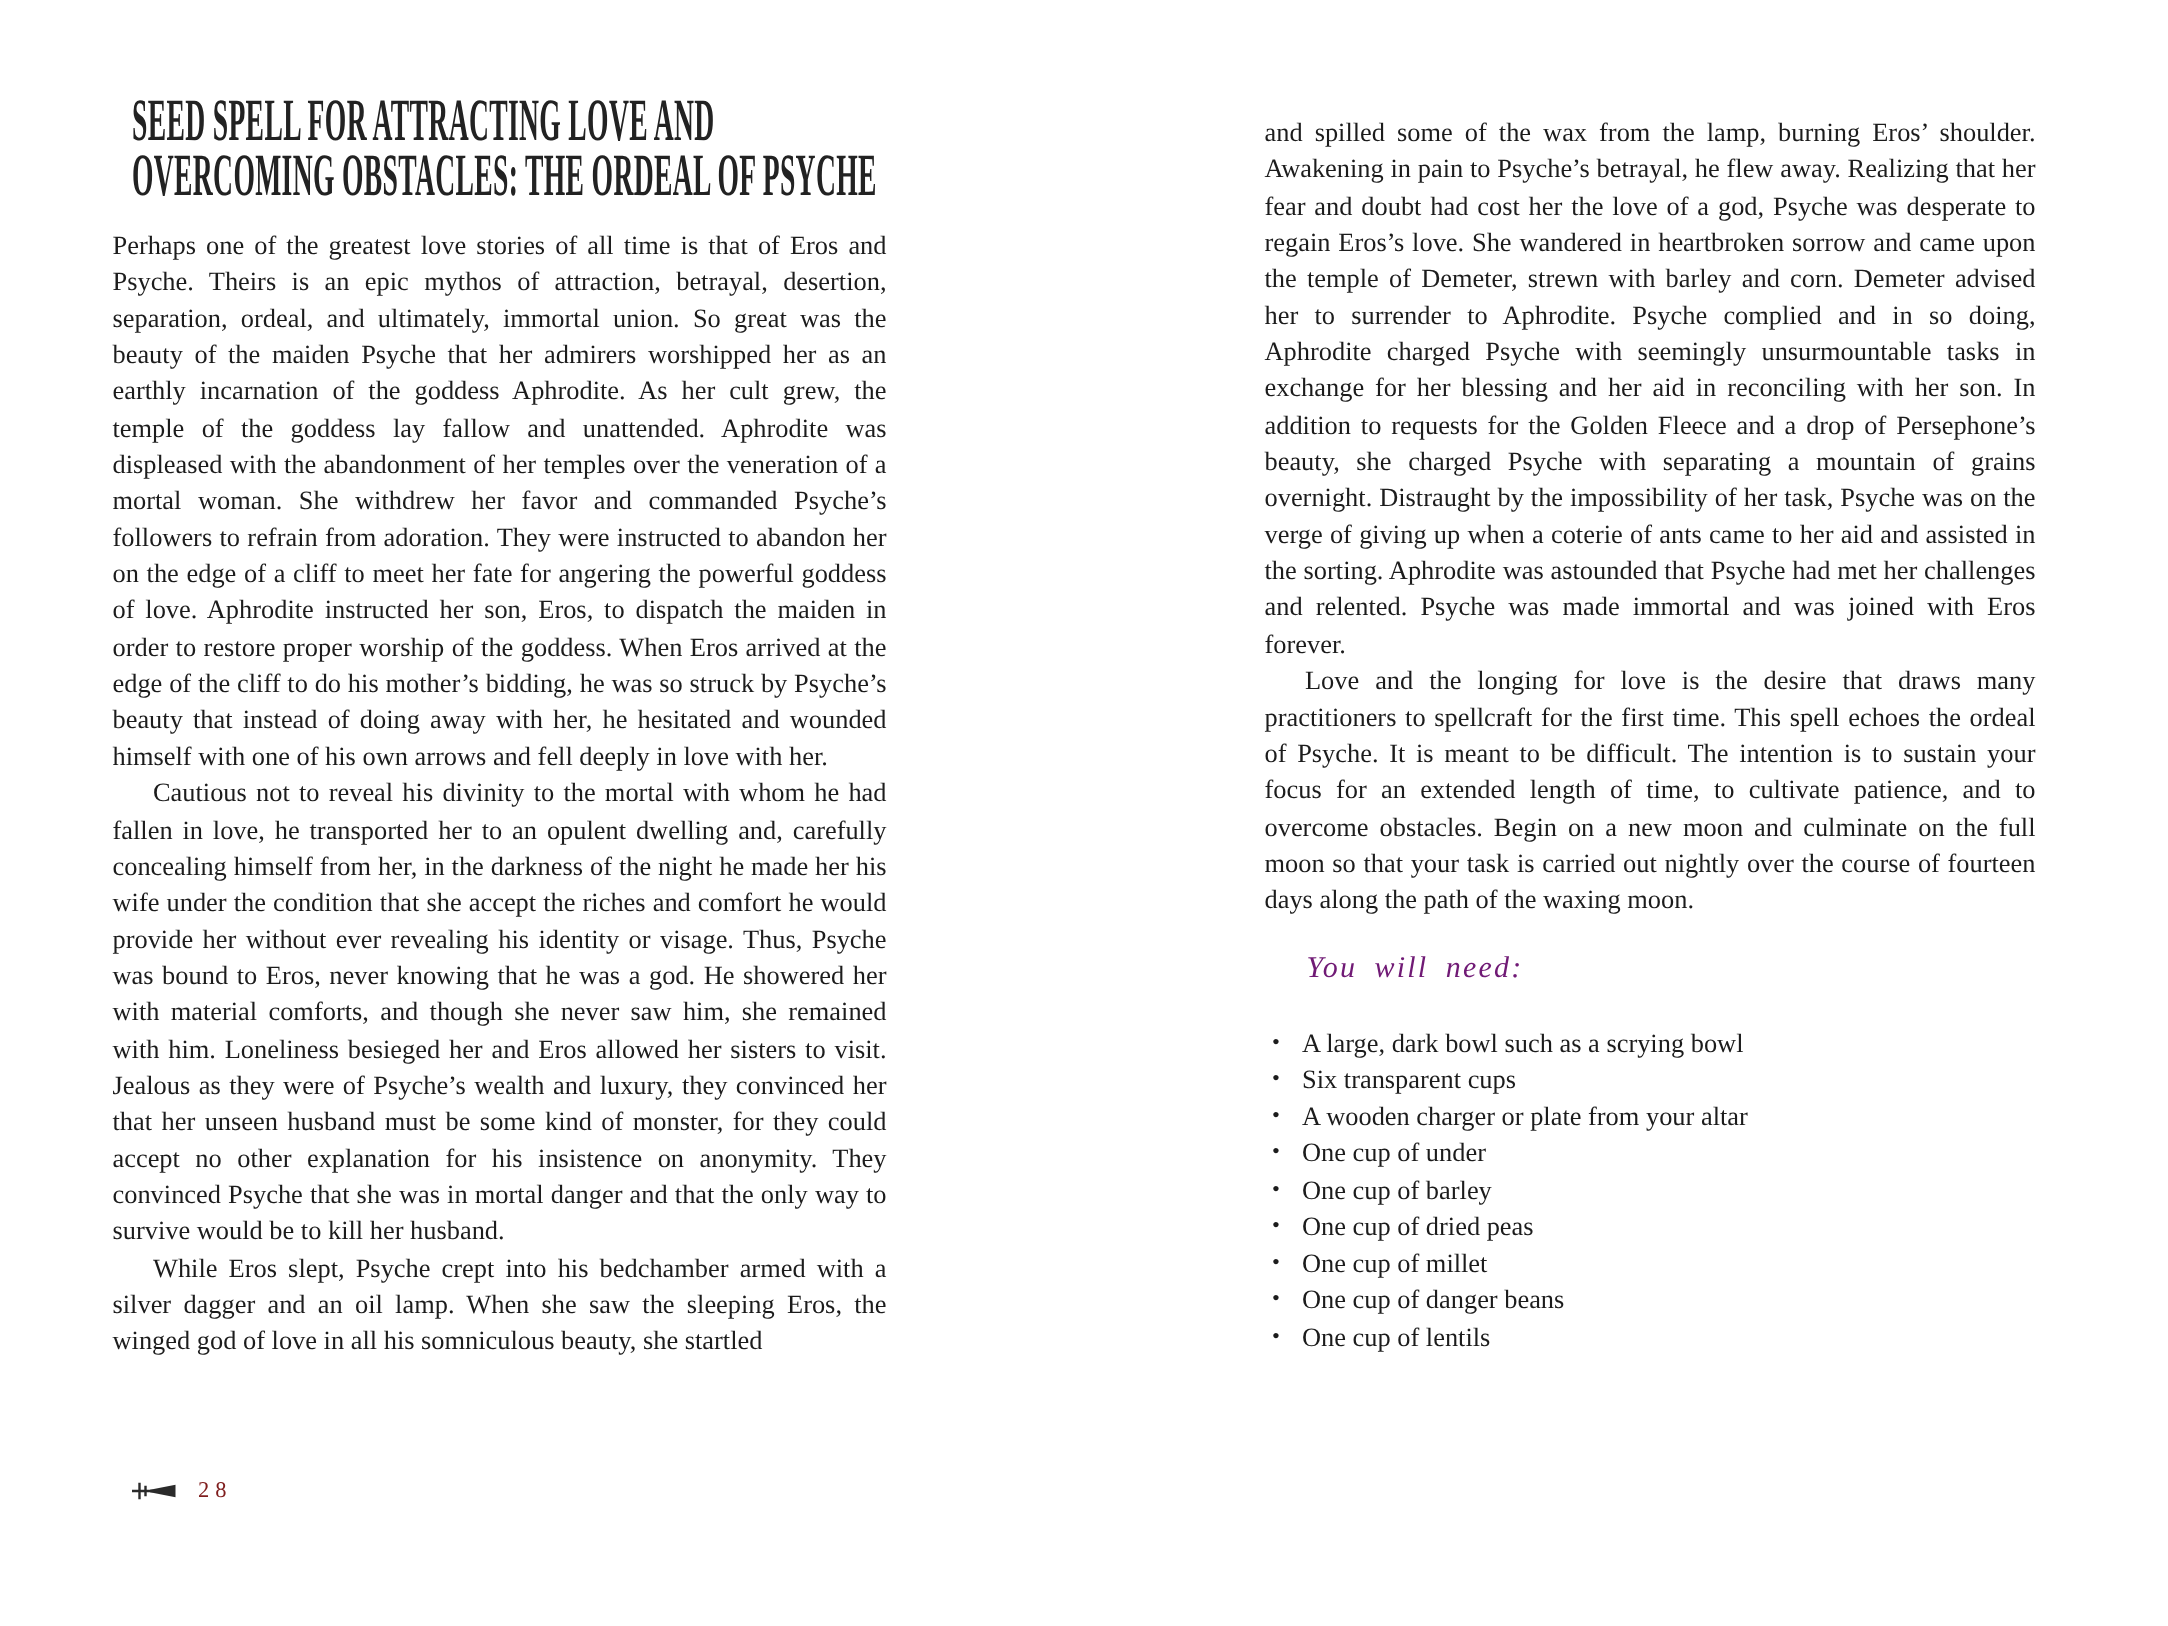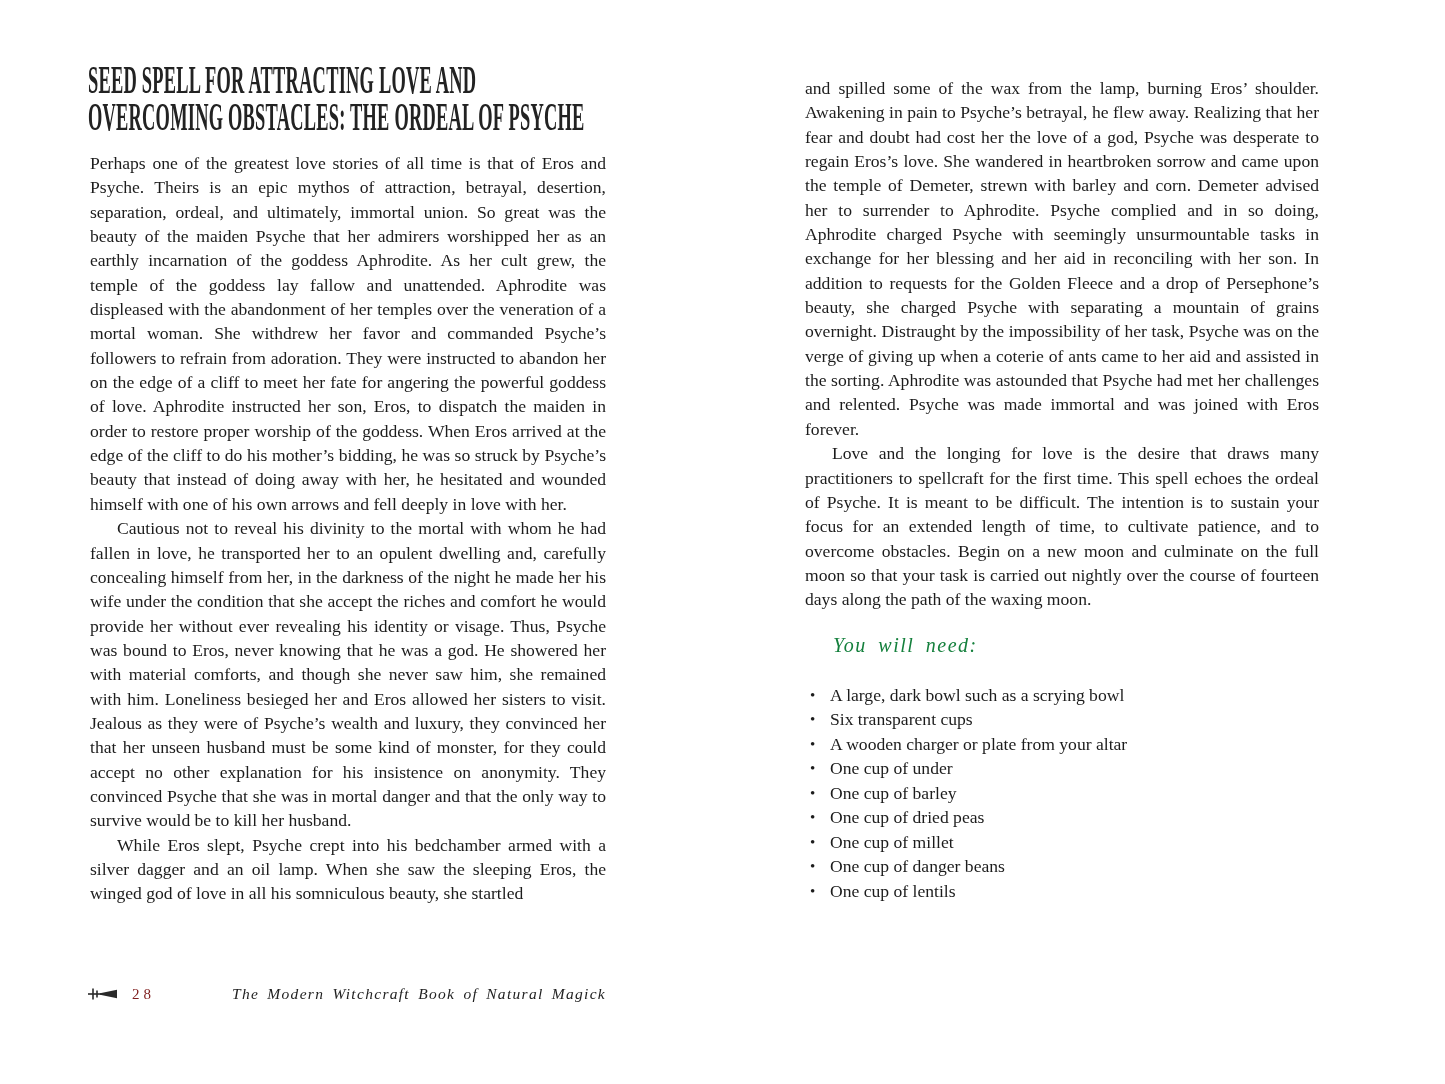--- a/index.html
+++ b/index.html
@@ -7,21 +7,21 @@
     position: relative;
     width: 1445px;
     height: 1084px;
     background: #ffffff;
     font-family: "Liberation Serif", serif;
     color: #1c1c1c;
     overflow: hidden;
   }
   .page { position: absolute; top: 0; height: 100%; }
   .page-left  { left: 0;  width: 722px; }
-  .page-right { left: 684px; width: 723px; }
+  .page-right { left: 722px; width: 723px; }
 
   
   .section-heading {
     position: absolute;
     left: 88px;
     top: 62px;
     margin: 0;
     font-family: "Liberation Serif", serif;
     font-weight: bold;
     font-size: 40px;
@@ -33,34 +33,34 @@
     color: #222222;
   }
 
   
   .body-col {
     position: absolute;
     font-size: 17.6px;
     line-height: 24.35px;
     text-align: justify;
   }
-  .body-left  { left: 90px;  top: 151px; width: 516px; }
+  .body-left  { left: 75px;  top: 151px; width: 516px; }
   .body-right { left: 121px; top: 76px;  width: 514px; }
   .body-col p { margin: 0; }
   .body-col p.indent { text-indent: 27px; }
 
   
   .you-will-need {
     margin: 21px 0 0 28px;
     font-style: italic;
     font-weight: normal;
     font-size: 20px;
     letter-spacing: 1.5px;
     word-spacing: 5px;
-    color: #15803d;
+    color: #701a75;
   }
 
   
   .supplies {
     list-style: none;
     margin: 26px 0 0 0;
     padding: 0;
     font-size: 17.6px;
     line-height: 24.45px;
     text-align: left;
@@ -113,21 +113,20 @@
     </div>
 
     <div class="footer footer-left">
       <svg class="arrow-ornament" width="30" height="14" viewBox="0 0 30 14" aria-hidden="true">
         <line x1="0" y1="7" x2="14" y2="7" stroke="#2a2a2a" stroke-width="1.6"></line>
         <line x1="5" y1="1.5" x2="5" y2="12.5" stroke="#2a2a2a" stroke-width="1.6"></line>
         <line x1="9" y1="3.5" x2="9" y2="10.5" stroke="#2a2a2a" stroke-width="1.6"></line>
         <polygon points="12,6.2 29,2.8 29,11.2 12,7.8" fill="#2a2a2a"></polygon>
       </svg>
       <span class="page-num">28</span>
-      <span class="running-title">The Modern Witchcraft Book of Natural Magick</span>
     </div>
   </section>
 
   <section class="page page-right">
     <div class="body-col body-right">
       <p>and spilled some of the wax from the lamp, burning Eros’ shoulder. Awakening in pain to Psyche’s betrayal, he flew away. Realizing that her fear and doubt had cost her the love of a god, Psyche was desperate to regain Eros’s love. She wandered in heartbroken sorrow and came upon the temple of Demeter, strewn with barley and corn. Demeter advised her to surrender to Aphrodite. Psyche complied and in so doing, Aphrodite charged Psyche with seemingly unsurmountable tasks in exchange for her blessing and her aid in reconciling with her son. In addition to requests for the Golden Fleece and a drop of Persephone’s beauty, she charged Psyche with separating a mountain of grains overnight. Distraught by the impossibility of her task, Psyche was on the verge of giving up when a coterie of ants came to her aid and assisted in the sorting. Aphrodite was astounded that Psyche had met her challenges and relented. Psyche was made immortal and was joined with Eros forever.</p>
       <p class="indent">Love and the longing for love is the desire that draws many practitioners to spellcraft for the first time. This spell echoes the ordeal of Psyche. It is meant to be difficult. The intention is to sustain your focus for an extended length of time, to cultivate patience, and to overcome obstacles. Begin on a new moon and culminate on the full moon so that your task is carried out nightly over the course of fourteen days along the path of the waxing moon.</p>
 
       <h2 class="you-will-need">You will need:</h2>
 

